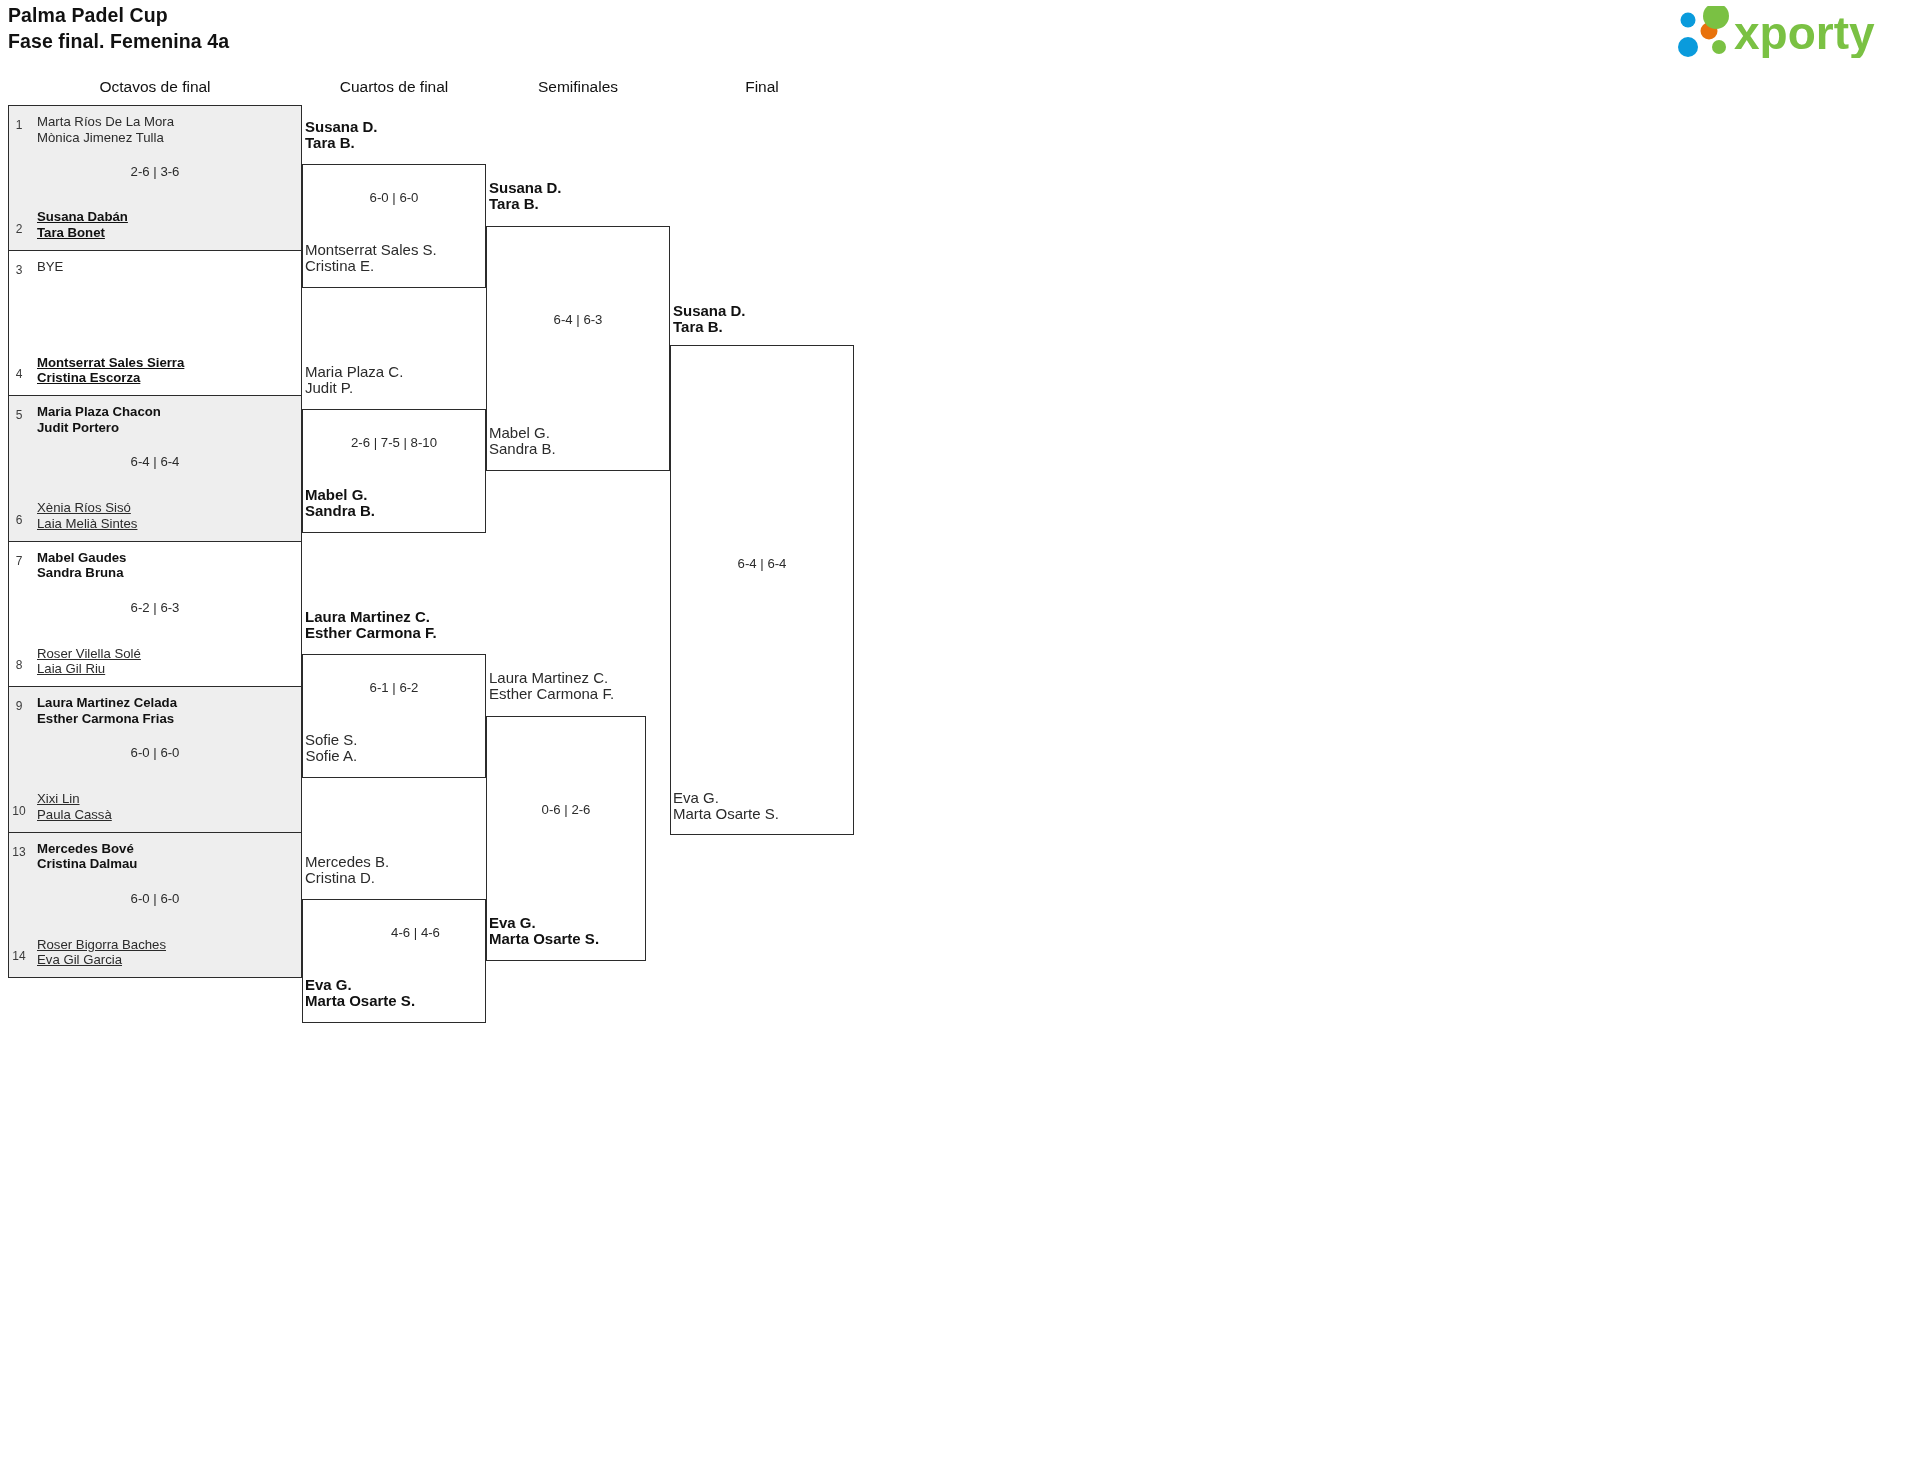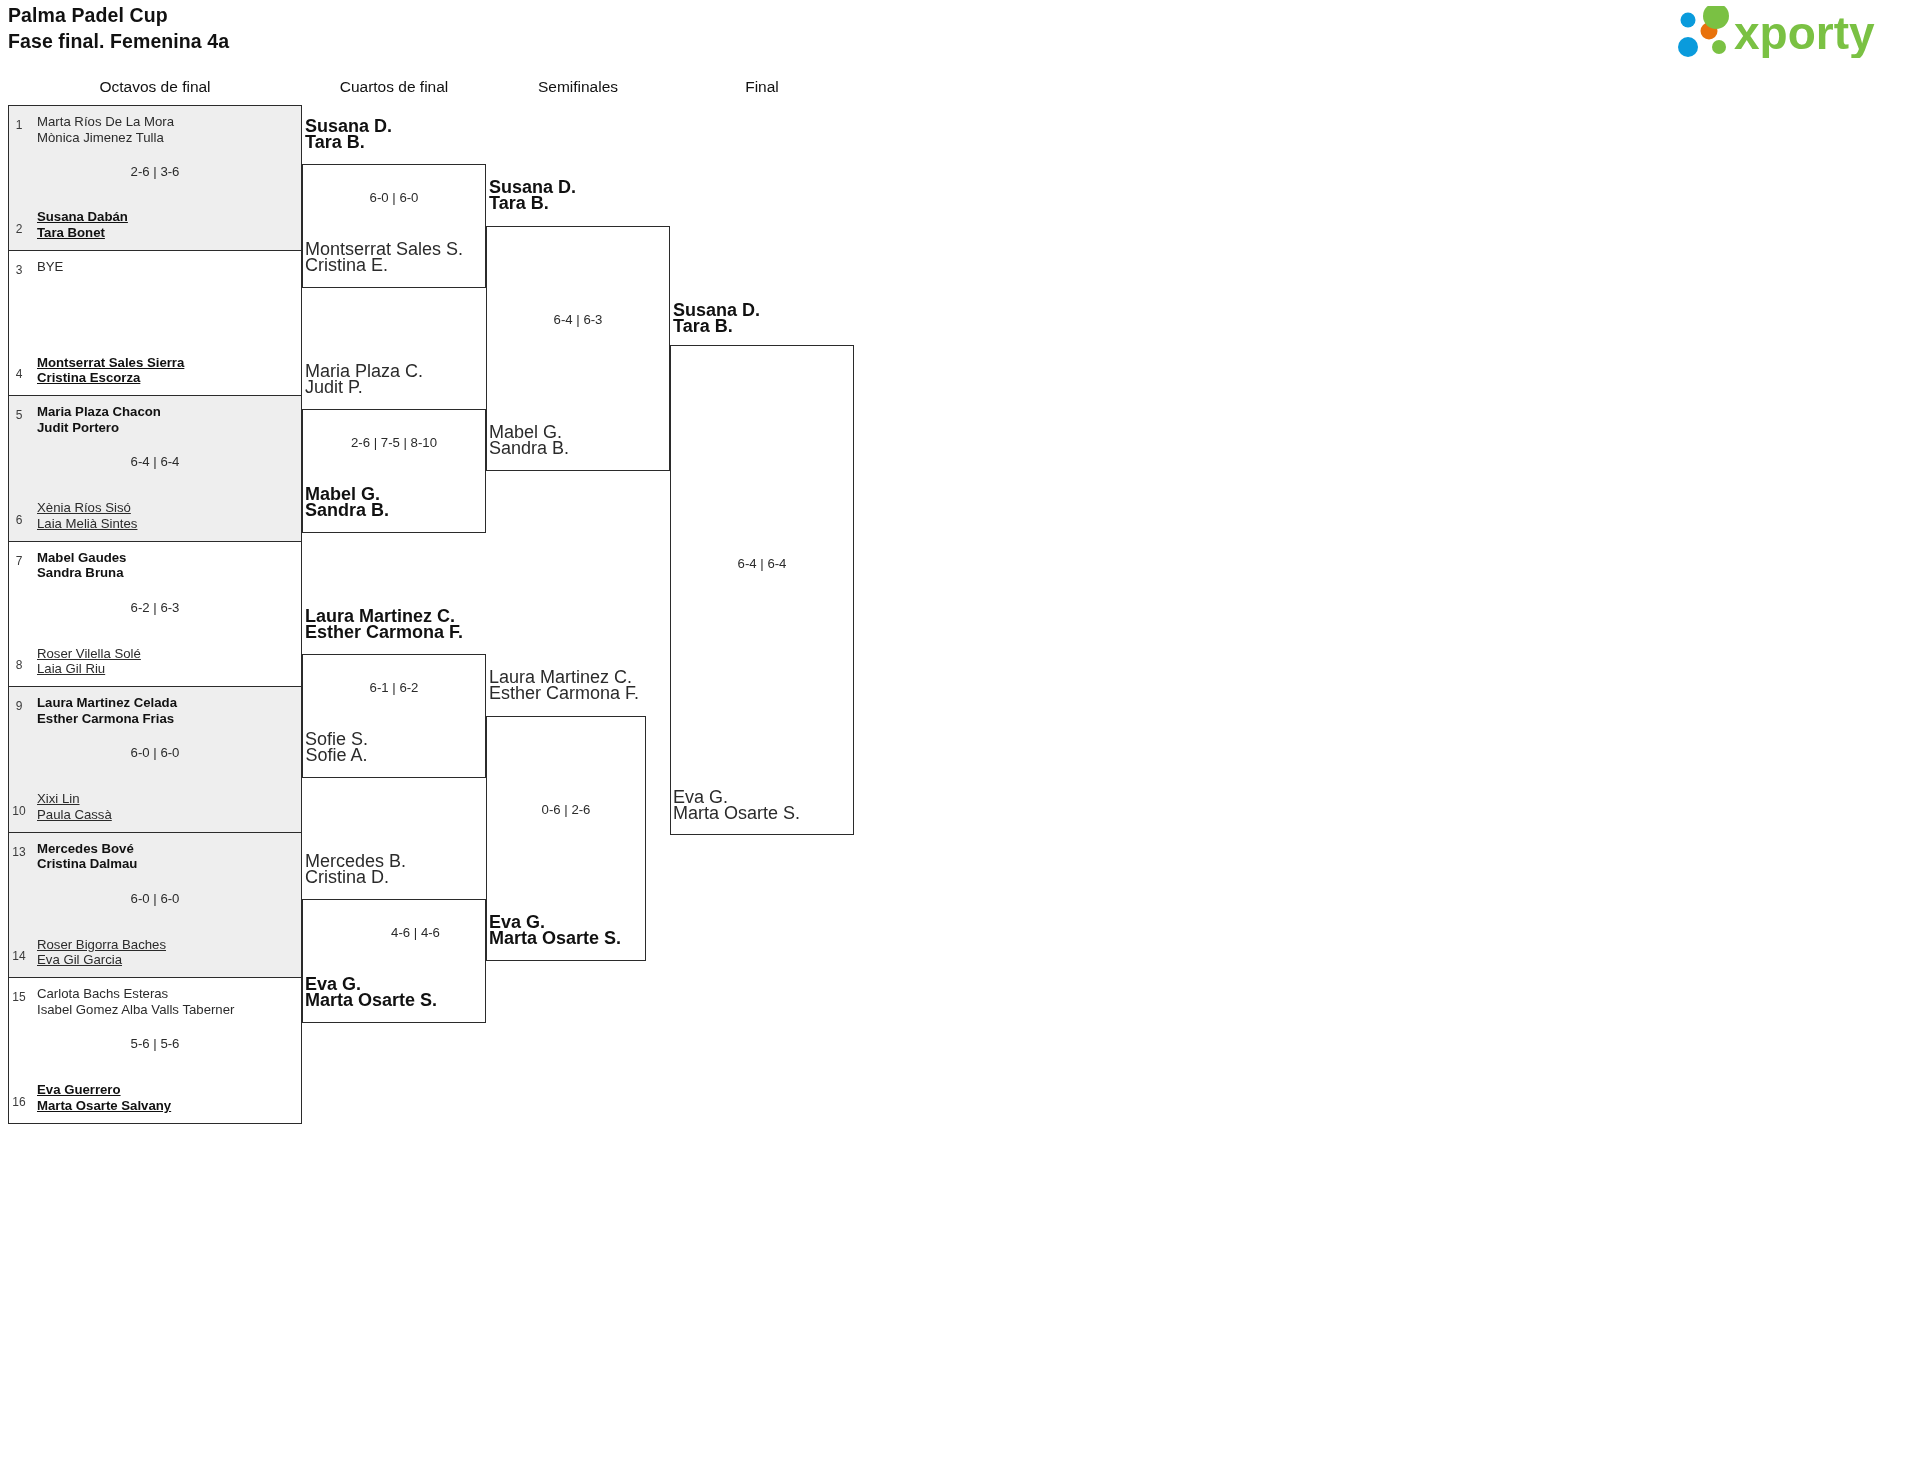--- a/index.html
+++ b/index.html
@@ -31,21 +31,21 @@
   .team.win{font-weight:700;color:#111;}
   .seed{position:absolute;left:0px;width:20px;text-align:center;font-size:12px;color:#3b3b3b;}
   .seed.top{top:12px;}
   .seed.bot{bottom:14px;}
   .tname{display:block;padding-left:20px;white-space:nowrap;}
   .score16{position:absolute;left:0;right:0;top:58px;text-align:center;font-size:13.2px;color:#2b2b2b;}
 
   
   .cbox{position:absolute;box-sizing:border-box;border:1.2px solid #2b2b2b;}
   .cscore{position:absolute;left:0;right:0;text-align:center;font-size:13.2px;color:#2b2b2b;}
-  .slot{position:absolute;font-size:18px;line-height:15.6px;color:#2b2b2b;white-space:nowrap;}
+  .slot{position:absolute;font-size:15px;line-height:15.6px;color:#2b2b2b;white-space:nowrap;}
   .slot.win{font-weight:700;color:#111;}
 </style>
 </head>
 <body>
 
 <div class="title-block">
   <div class="title-line">Palma Padel Cup</div>
   <div class="title-line">Fase final. Femenina 4a</div>
 </div>
 
@@ -144,33 +144,20 @@
       <span class="tname">Cristina Dalmau</span>
     </div>
     <div class="score16">6-0 | 6-0</div>
     <div class="seed bot">14</div>
     <div class="team bot">
       <span class="tname">Roser Bigorra Baches</span>
       <span class="tname">Eva Gil Garcia</span>
     </div>
   </div>
 
-  <div class="m16">
-    <div class="seed top">15</div>
-    <div class="team top">
-      <span class="tname">Carlota Bachs Esteras</span>
-      <span class="tname">Isabel Gomez Alba Valls Taberner</span>
-    </div>
-    <div class="score16">5-6 | 5-6</div>
-    <div class="seed bot">16</div>
-    <div class="team bot win">
-      <span class="tname">Eva Guerrero</span>
-      <span class="tname">Marta Osarte Salvany</span>
-    </div>
-  </div>
 </div>
 
 <div class="cbox" style="left:302px;top:164px;width:184px;height:124px;">
   <div class="cscore" style="top:25px;">6-0 | 6-0</div>
 </div>
 <div class="slot win" style="left:305px;top:119px;">
   <span style="display:block;">Susana D.</span>
   <span style="display:block;">Tara B.</span>
 </div>
 <div class="slot" style="left:305px;top:242px;">

